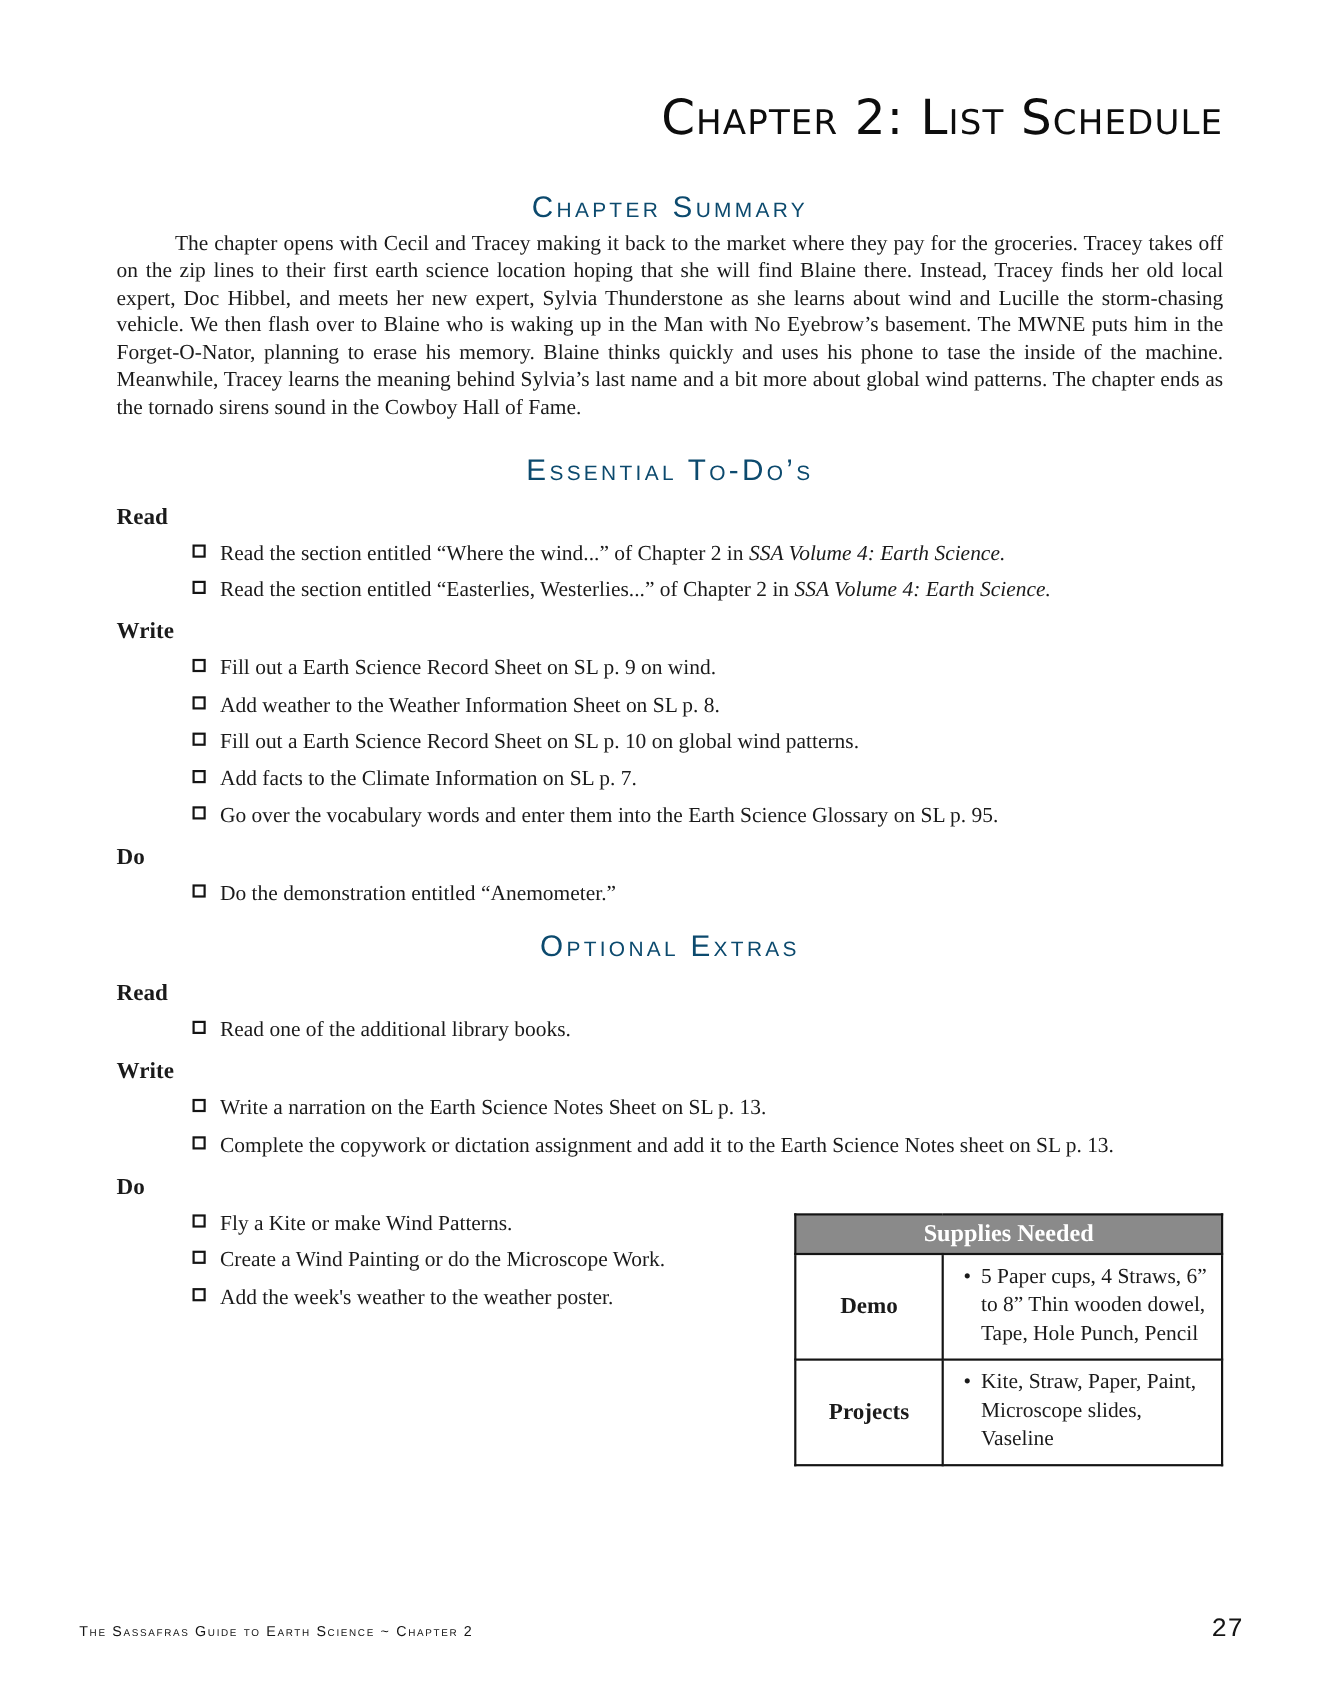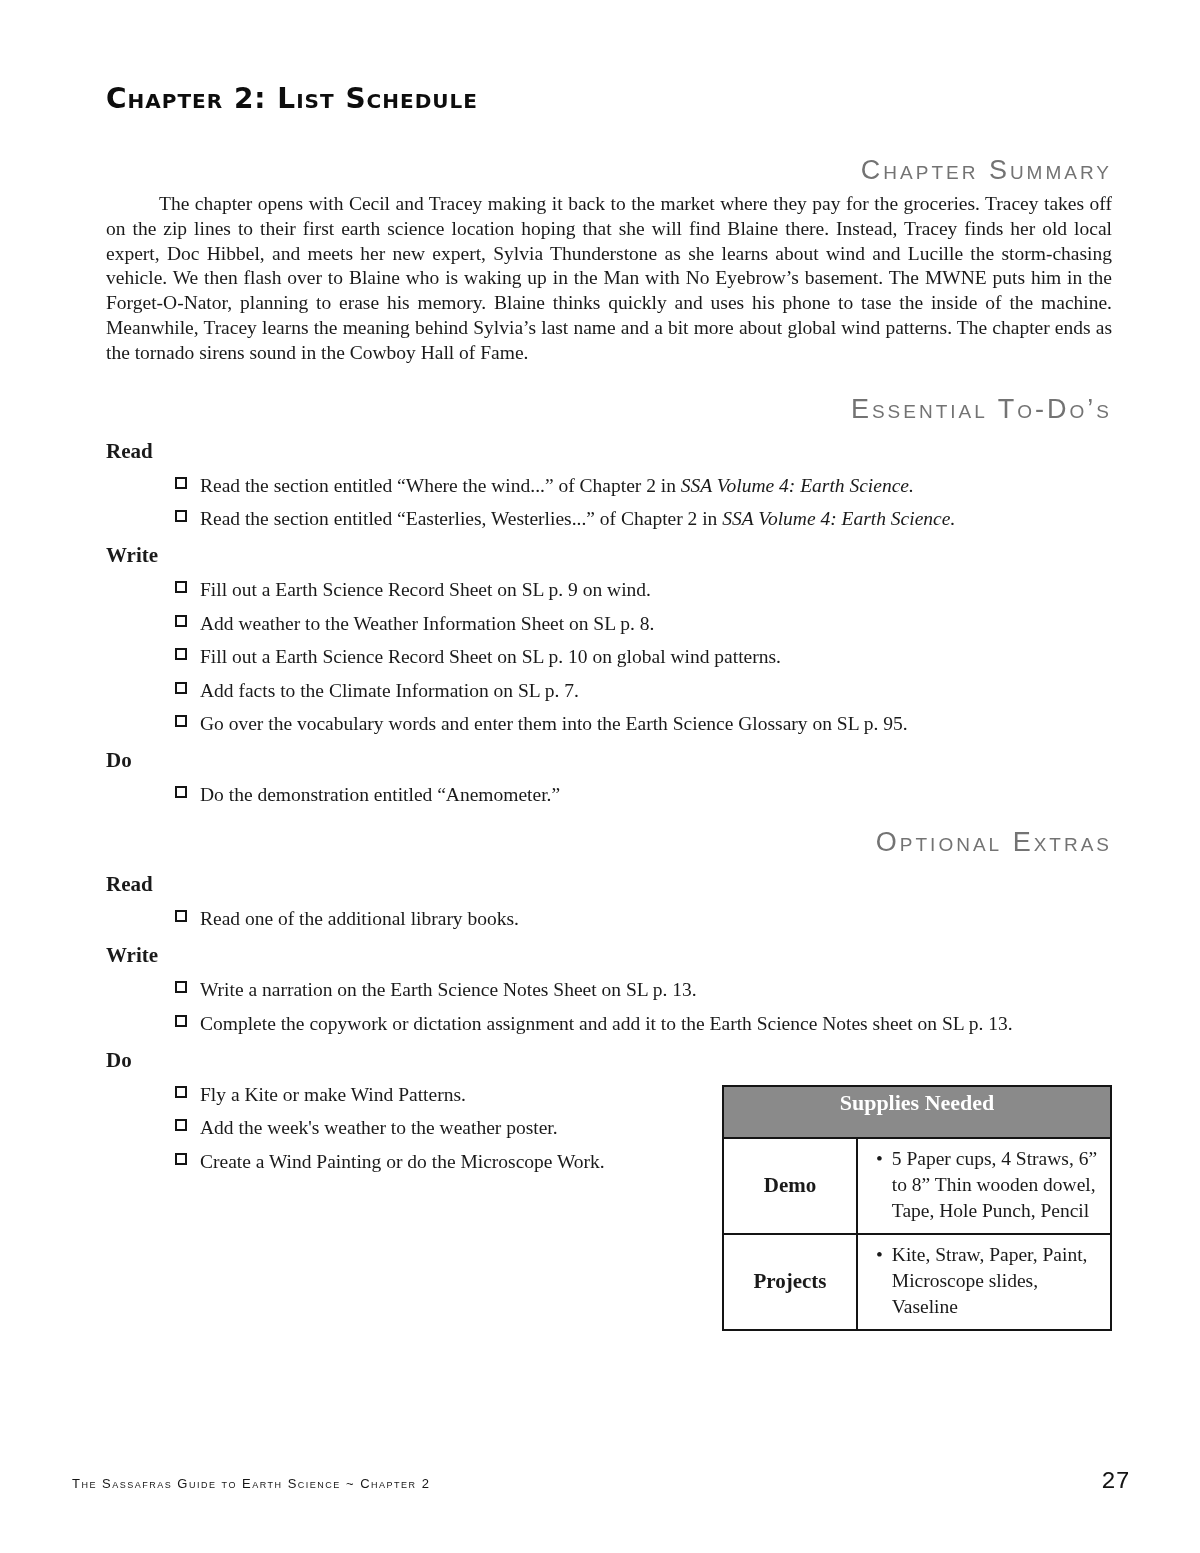--- a/index.html
+++ b/index.html
@@ -11,37 +11,37 @@
     margin: 0 auto;
     background: #ffffff;
     color: #1a1a1a;
     font-family: "Liberation Serif", serif;
     overflow: hidden;
   }
   .content { padding: 0 88px 0 106px; }
 
   .doc-title {
     margin-top: 82px;
-    text-align: left;
+    text-align: right;
     font-family: "DejaVu Sans", sans-serif;
-    font-weight: bold;
+    font-weight: normal;
     font-variant: small-caps;
-    font-size: 28px;
+    font-size: 44px;
     letter-spacing: 1px;
     color: #0d0d0d;
   }
 
   .section-heading {
-    text-align: right;
+    text-align: center;
     font-family: "Liberation Sans", sans-serif;
     font-weight: 400;
     font-variant: small-caps;
     font-size: 27px;
     letter-spacing: 3px;
-    color: #737373;
+    color: #0c4a6e;
   }
   .summary-heading  { margin-top: 40px; }
   .essential-heading{ margin-top: 28px; }
   .optional-heading { margin-top: 22px; }
 
   .summary-text {
     margin-top: 6px;
     font-size: 19.5px;
     line-height: 24.8px;
     text-align: justify;
@@ -85,21 +85,21 @@
     border-collapse: collapse;
     margin-top: 1px;
   }
   .supplies-table th, .supplies-table td { border: 2.5px solid #141414; }
   .supplies-header-cell {
     background: #8a8a8a;
     color: #ffffff;
     font-weight: bold;
     font-size: 22px;
     text-align: center;
-    padding: 3px 0 21px 0;
+    padding: 3px 0 5px 0;
   }
   .supplies-label-cell {
     width: 134px;
     text-align: center;
     vertical-align: middle;
     font-weight: bold;
     font-size: 21px;
   }
   .supplies-items-cell {
     padding: 7px 8px 9px 4px;
@@ -204,25 +204,25 @@
     <div class="group-label">Do</div>
 
     <div class="do-flex">
       <div class="do-items">
         <div class="todo-item">
           <span class="checkbox"></span>
           <span class="todo-text">Fly a Kite or make Wind Patterns.</span>
         </div>
         <div class="todo-item">
           <span class="checkbox"></span>
-          <span class="todo-text">Add the week's weather to the weather poster.</span>
+          <span class="todo-text">Create a Wind Painting or do the Microscope Work.</span>
         </div>
         <div class="todo-item">
           <span class="checkbox"></span>
-          <span class="todo-text">Create a Wind Painting or do the Microscope Work.</span>
+          <span class="todo-text">Add the week's weather to the weather poster.</span>
         </div>
       </div>
 
       <table class="supplies-table">
         <tbody>
             <tr>
           <th class="supplies-header-cell" colspan="2">Supplies Needed</th>
         </tr>
         <tr>
           <td class="supplies-label-cell">Demo</td>

